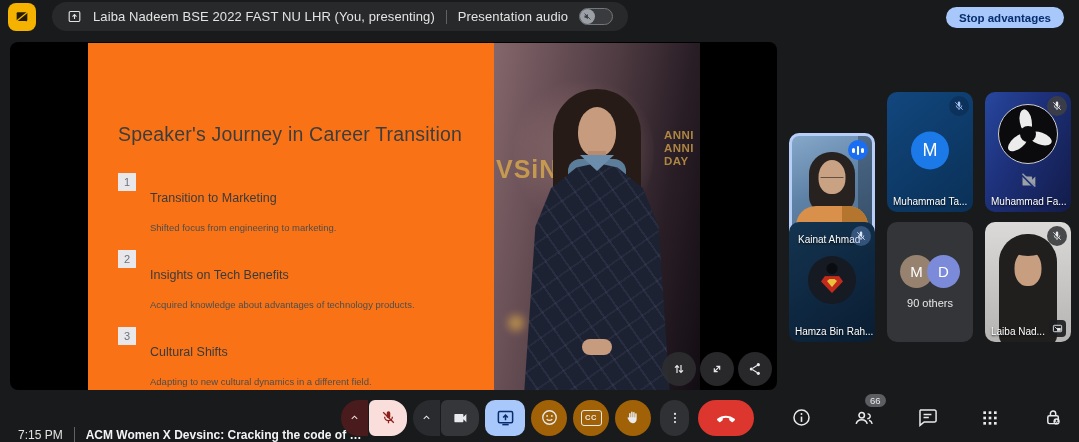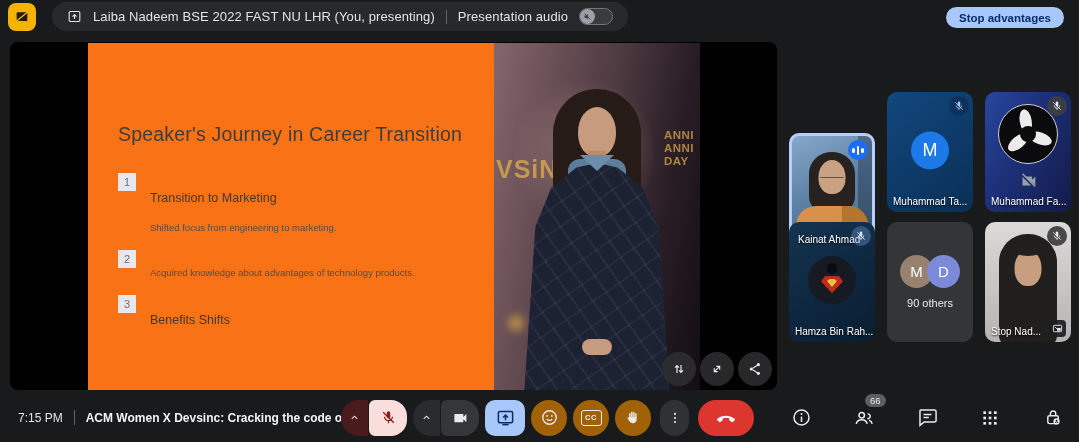--- a/index.html
+++ b/index.html
@@ -135,21 +135,21 @@
     background:#211f1e; border-radius:28px 28px 10px 10px; }
   .lb-face { position:absolute; left:50%; top:28px; width:27px; height:36px; transform:translateX(-50%);
     background:#c89e80; border-radius:50% 50% 46% 46%; }
   .lb-band { position:absolute; left:50%; top:24px; width:29px; height:10px; transform:translateX(-50%);
     background:#211f1e; border-radius:50%; }
   .pipbadge { position:absolute; right:5px; bottom:5px; width:17px; height:17px; border-radius:4px;
     background:rgba(28,29,32,.92); display:flex; align-items:center; justify-content:center; z-index:5; }
 
   
   .bottombar { position:absolute; left:0; top:393px; width:1079px; height:49px; }
-  .bb-left { position:absolute; left:18px; top:0; height:49px; display:flex; align-items:center; }
+  .bb-left { position:absolute; left:18px; top:0; height:49px; display:flex; align-items:flex-end; }
   .bb-time { color:#e3e3e3; font-size:12px; white-space:nowrap; }
   .bb-div { width:1px; height:15px; background:#5f6368; margin:0 11px; }
   .bb-title { color:#f1f3f4; font-size:12px; font-weight:bold; white-space:nowrap; }
   .controls { position:absolute; left:341px; top:0; height:49px; display:flex; align-items:center; gap:6px; }
   .splitgrp { display:flex; gap:1px; }
   .seg-chev { width:27px; height:36px; border-radius:18px 0 0 18px; display:flex; align-items:center;
     justify-content:center; border:none; }
   .seg-main { width:38px; height:36px; border-radius:6px 16px 16px 6px; display:flex; align-items:center;
     justify-content:center; border:none; }
   .mic-chev { background:#4a1b1d; }
@@ -212,27 +212,29 @@
         <div class="s-item">
           <div class="s-num">1</div>
           <div>
             <div class="s-title">Transition to Marketing</div>
             <div class="s-desc">Shifted focus from engineering to marketing.</div>
           </div>
         </div>
         <div class="s-item">
           <div class="s-num">2</div>
           <div>
+            <div class="s-title">Insights on Tech Benefits</div>
             <div class="s-desc">Acquired knowledge about advantages of technology products.</div>
           </div>
         </div>
         <div class="s-item">
           <div class="s-num">3</div>
           <div>
-            <div class="s-title">Benefits Shifts</div>
+            <div class="s-title">Cultural Shifts</div>
+            <div class="s-desc">Adapting to new cultural dynamics in a different field.</div>
           </div>
         </div>
       </div>
 
       <div class="photo">
         <div class="ph-glow"></div>
         <div class="ph-goldL">VSiNC</div>
         <div class="ph-goldR">
           <div>ANNI</div>
           <div>ANNI</div>
@@ -363,21 +365,21 @@
         <path d="M4.5 4.5l15 15" stroke="#e8eaed" stroke-width="1.7"></path>
       </svg>
     </div>
     <div class="pipbadge">
       <svg width="11" height="11" viewBox="0 0 24 24">
         <rect x="3" y="5" width="18" height="14" rx="2" fill="none" stroke="#e8eaed" stroke-width="2"></rect>
         <rect x="11" y="11" width="8" height="6" fill="#e8eaed"></rect>
         <path d="M6 8l5 5" stroke="#e8eaed" stroke-width="2"></path>
       </svg>
     </div>
-    <div class="tname">Stop Nad...</div>
+    <div class="tname">Laiba Nad...</div>
   </div>
 
   <div class="bottombar">
     <div class="bb-left">
       <span class="bb-time">7:15 PM</span>
       <div class="bb-div"></div>
       <span class="bb-title">ACM Women X Devsinc: Cracking the code of …</span>
     </div>
 
     <div class="controls">

